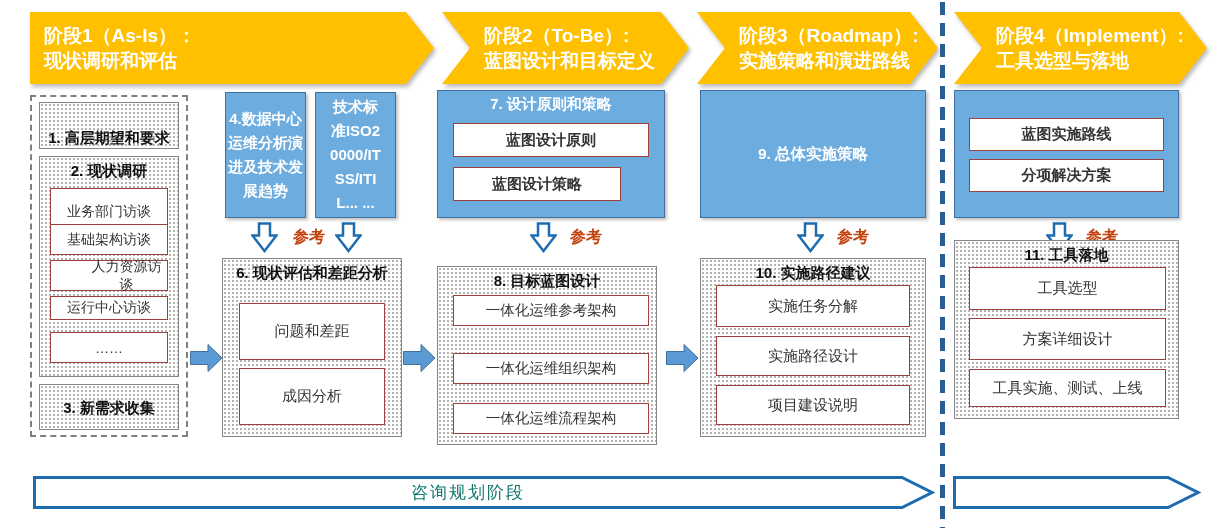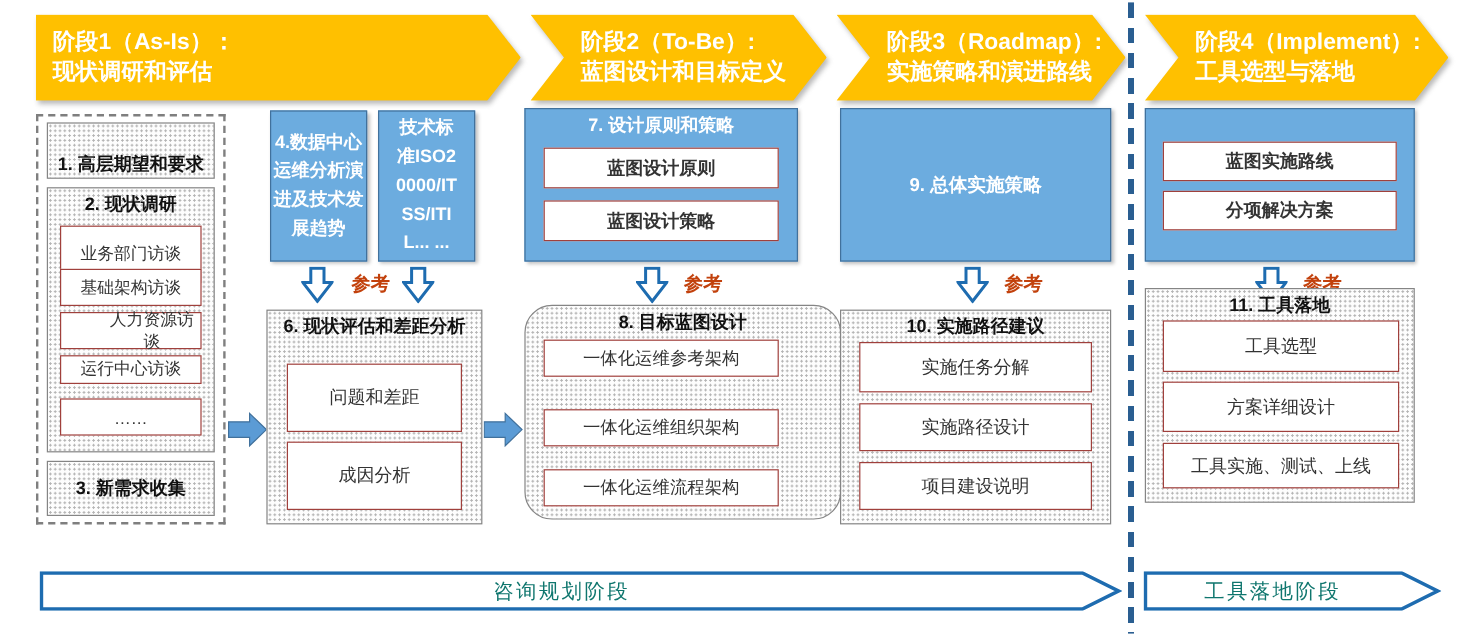--- a/index.html
+++ b/index.html
@@ -144,31 +144,31 @@
     <div class="whitebox" style="left:16px; top:109px; width:146px; height:57px; font-size:15px;">
         <span>成因分析</span>
       </div>
   </div>
 
   <div class="bluebox" style="left:437px; top:90px; width:228px; height:128px;">
     <div style="font-size:15px; text-align:center; padding-top:4px;">7. 设计原则和策略</div>
     <div class="whitebox" style="left:15px; top:32px; width:196px; height:34px; font-size:15px;">
         <span>蓝图设计原则</span>
       </div>
-    <div class="whitebox" style="left:15px; top:76px; width:196px; height:34px; font-size:15px;">
+    <div class="whitebox" style="left:15px; top:76px; width:168px; height:34px; font-size:15px;">
         <span>蓝图设计策略</span>
       </div>
   </div>
 
   <svg class="abs" style="left:530px; top:222px;" width="27" height="31" viewBox="0 0 27 31">
     <polygon points="8,1.5 19,1.5 19,13.5 25.5,13.5 13.5,29 1.5,13.5 8,13.5" fill="#fff" stroke="#1E6CB0" stroke-width="2.5"></polygon>
   </svg>
   <div class="ref-label" style="left:570px;">参考</div>
 
-  <div class="dotted" style="left:437px; top:254px; width:264px; height:179px;border-radius:23px;">
+  <div class="dotted" style="left:437px; top:266px; width:220px; height:179px;">
     <div class="sec-title">8. 目标蓝图设计</div>
     <div class="whitebox" style="left:15px; top:28px;  width:196px; height:31px; font-size:14.5px;">
         <span>一体化运维参考架构</span>
       </div>
     <div class="whitebox" style="left:15px; top:86px;  width:196px; height:31px; font-size:14.5px;">
         <span>一体化运维组织架构</span>
       </div>
     <div class="whitebox" style="left:15px; top:136px; width:196px; height:31px; font-size:14.5px;">
         <span>一体化运维流程架构</span>
       </div>
@@ -226,15 +226,14 @@
   </div>
 
   <svg class="bottom-arrow" style="left:33px;" width="902" height="33" viewBox="0 0 902 33">
     <polygon points="1.5,1.5 869,1.5 899,16.5 869,31.5 1.5,31.5" fill="#ffffff" stroke="#1E6CB0" stroke-width="3"></polygon>
   </svg>
   <div class="bottom-label" style="left:33px; width:870px;">咨询规划阶段</div>
 
   <svg class="bottom-arrow" style="left:953px;" width="248" height="33" viewBox="0 0 248 33">
     <polygon points="1.5,1.5 215,1.5 245,16.5 215,31.5 1.5,31.5" fill="#ffffff" stroke="#1E6CB0" stroke-width="3"></polygon>
   </svg>
-  <div class="bottom-label" style="left:953px; width:215px;">工具落地阶段</div>
 
 </div>
 
 </body></html>

